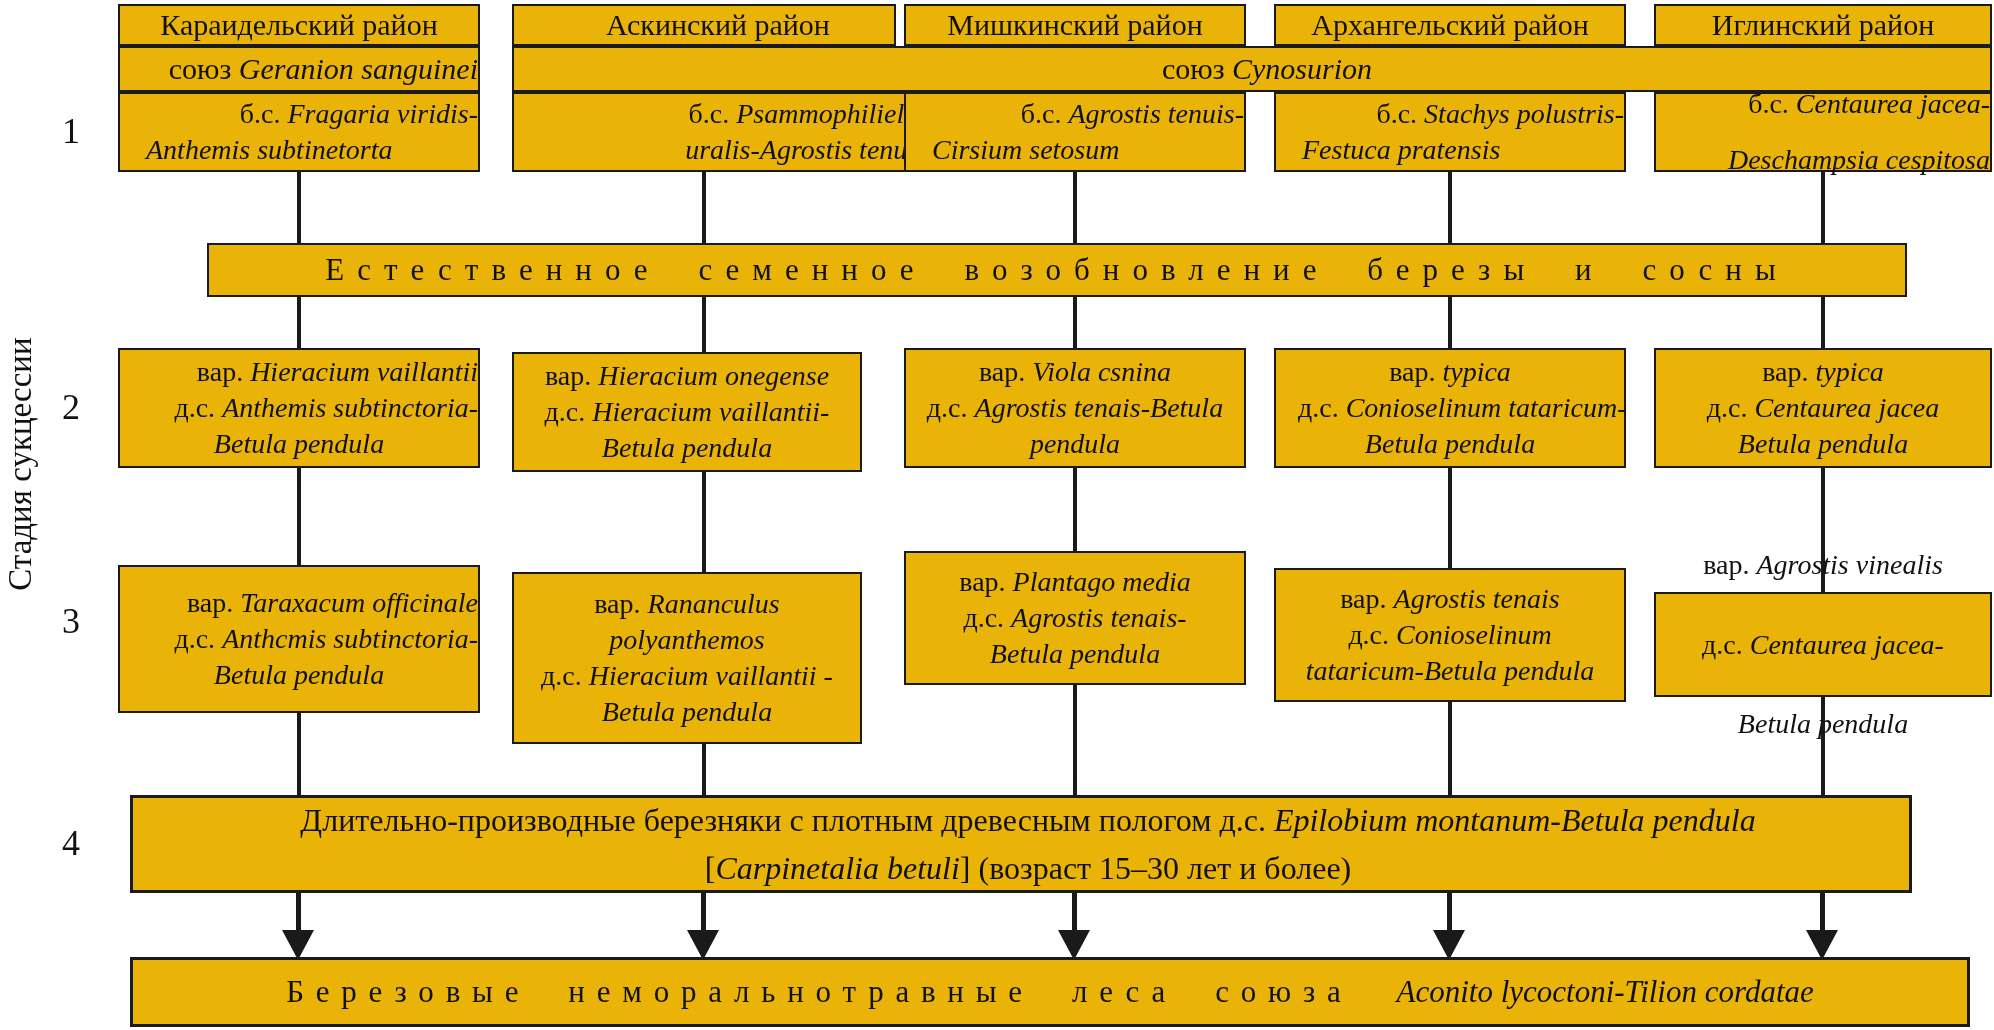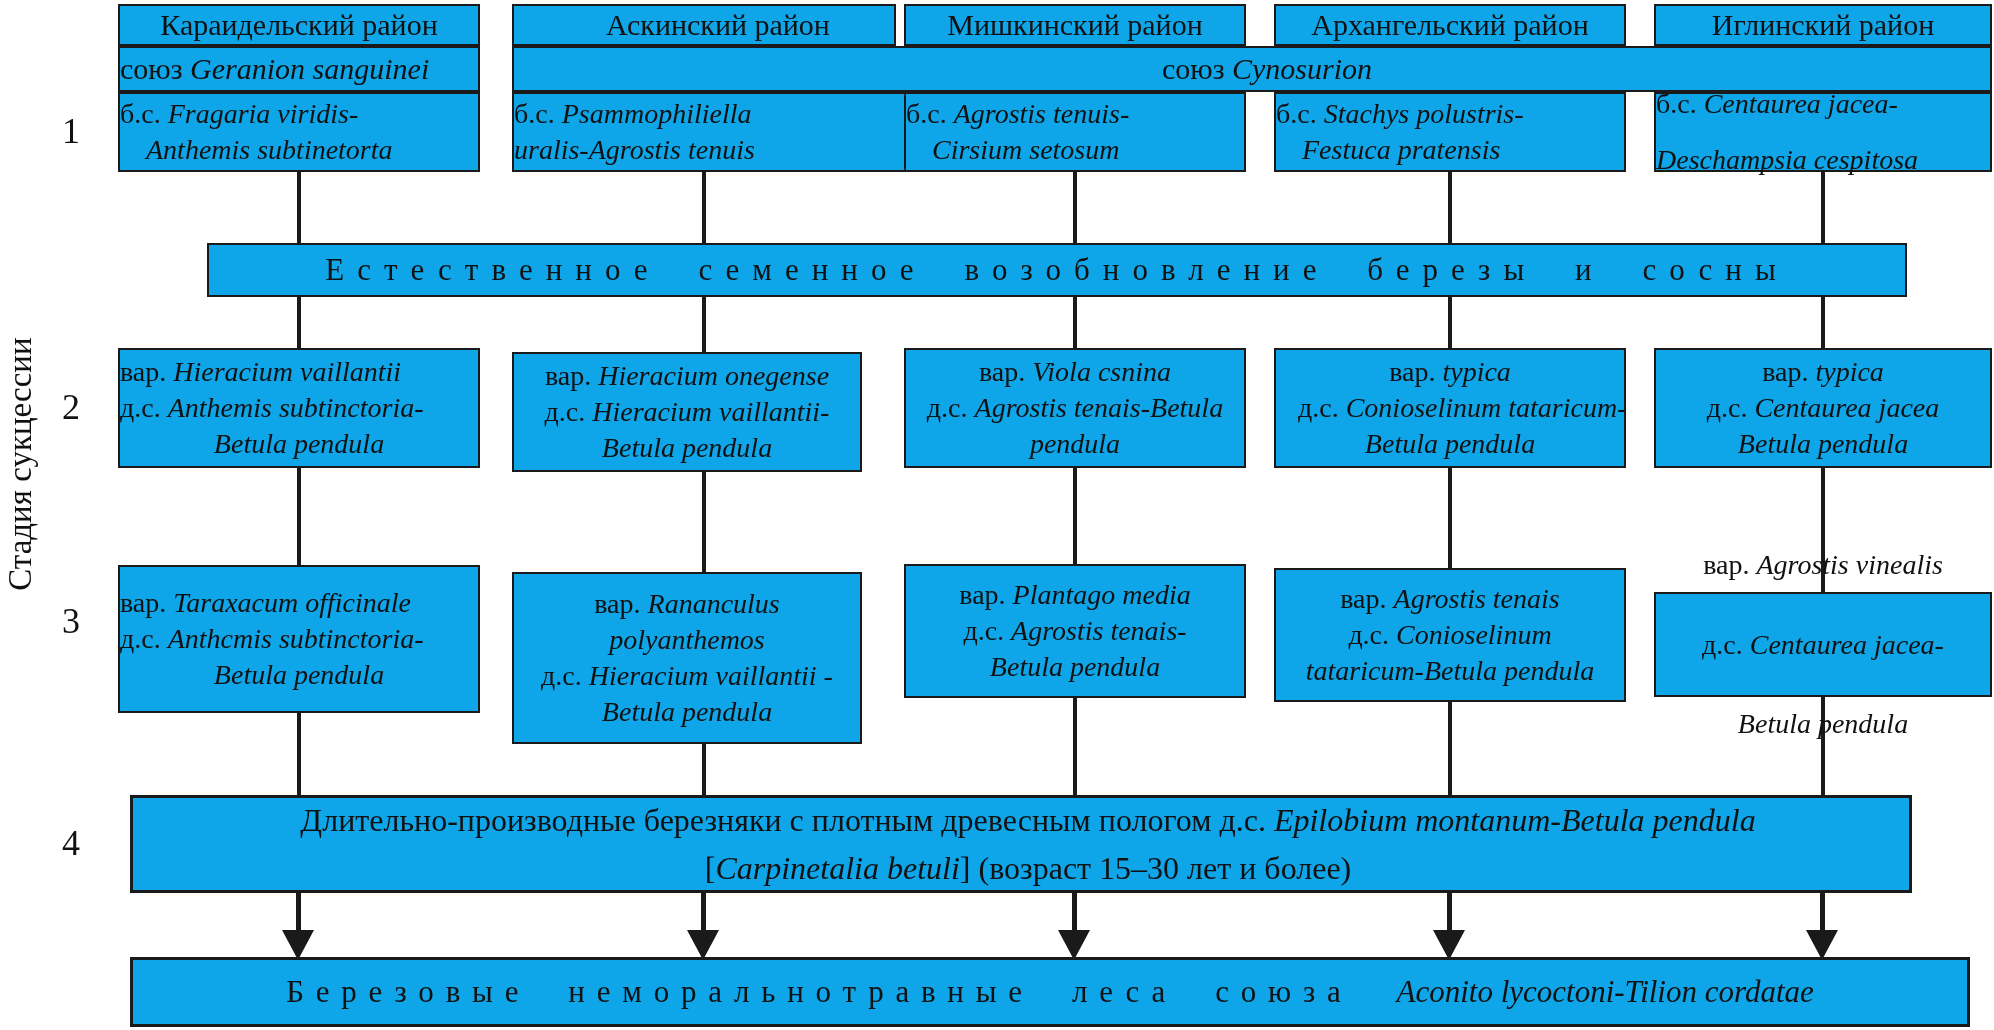--- a/index.html
+++ b/index.html
@@ -1,26 +1,26 @@
 <!DOCTYPE html>
 <html><head>
 <meta charset="utf-8">
 <style>
   html,body{margin:0;padding:0;background:#ffffff;}
   .canvas{
     position:relative;width:1994px;height:1030px;background:#fff;
     font-family:"Liberation Serif","DejaVu Serif",serif;color:#111;overflow:hidden;
   }
   .bx{
-    position:absolute;background:#0ea5e9;border:2px solid #1a1a1a;box-sizing:border-box;
+    position:absolute;background:#eab308;border:2px solid #1a1a1a;box-sizing:border-box;
     display:flex;flex-direction:column;justify-content:center;align-items:stretch;
     z-index:2;font-size:28px;line-height:1.28;
   }
   .bx .ln{text-align:center;white-space:nowrap;}
-  .bx .ln.al{text-align:left;}
+  .bx .ln.al{text-align:right;}
   .bx .ln.ind{padding-left:26px;text-align:left;}
   .bx .ln.sm{font-size:28px;padding-left:22px;}
   .hdr{font-size:30px;}
   .uni{font-size:30px;}
   .thick{border-width:3px;}
   i{font-style:italic;}
   .vline{position:absolute;width:4px;background:#1a1a1a;z-index:1;}
   .stem{position:absolute;width:5px;background:#1a1a1a;z-index:1;}
   .tri{
     position:absolute;width:0;height:0;z-index:1;
@@ -133,21 +133,21 @@
     <div class="ln al"><span>вар. </span><i>Taraxacum officinale</i></div>
     <div class="ln al"><span>д.с. </span><i>Anthcmis subtinctoria-</i></div>
     <div class="ln"><i>Betula pendula</i></div>
   </div>
   <div class="bx" style="left:512px;top:572px;width:350px;height:172px;">
     <div class="ln"><span>вар. </span><i>Rananculus</i></div>
     <div class="ln"><i>polyanthemos</i></div>
     <div class="ln"><span>д.с. </span><i>Hieracium vaillantii -</i></div>
     <div class="ln"><i>Betula pendula</i></div>
   </div>
-  <div class="bx" style="left:904px;top:564px;width:342px;height:134px;">
+  <div class="bx" style="left:904px;top:551px;width:342px;height:134px;">
     <div class="ln"><span>вар. </span><i>Plantago media</i></div>
     <div class="ln"><span>д.с. </span><i>Agrostis tenais-</i></div>
     <div class="ln"><i>Betula pendula</i></div>
   </div>
   <div class="bx" style="left:1274px;top:568px;width:352px;height:134px;">
     <div class="ln"><span>вар. </span><i>Agrostis tenais</i></div>
     <div class="ln"><span>д.с. </span><i>Conioselinum</i></div>
     <div class="ln"><i>tataricum-Betula pendula</i></div>
   </div>
   <div class="bx" style="left:1654px;top:592px;width:338px;height:105px;gap:44px;">

